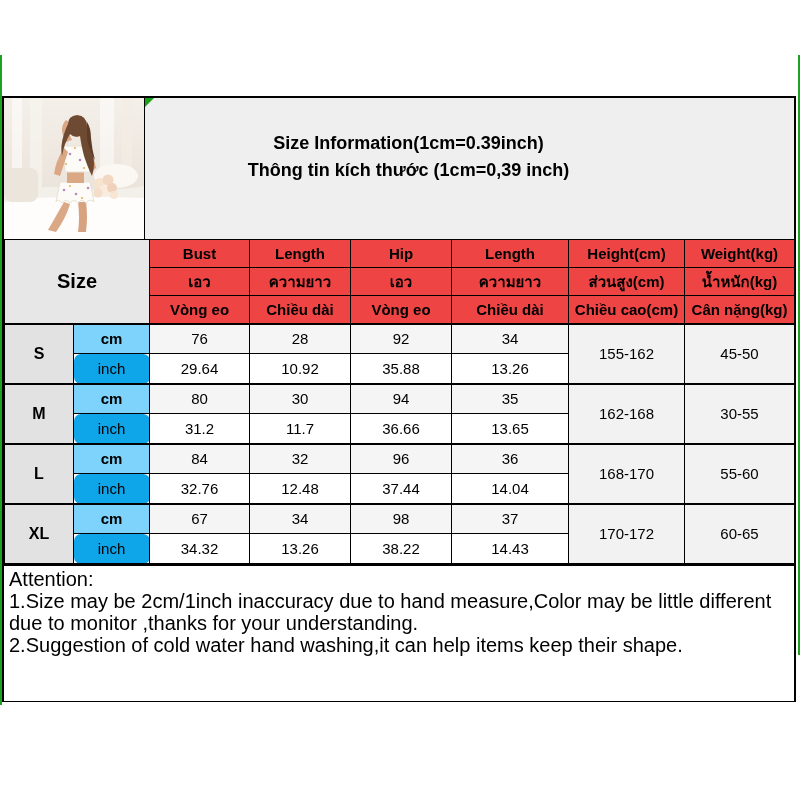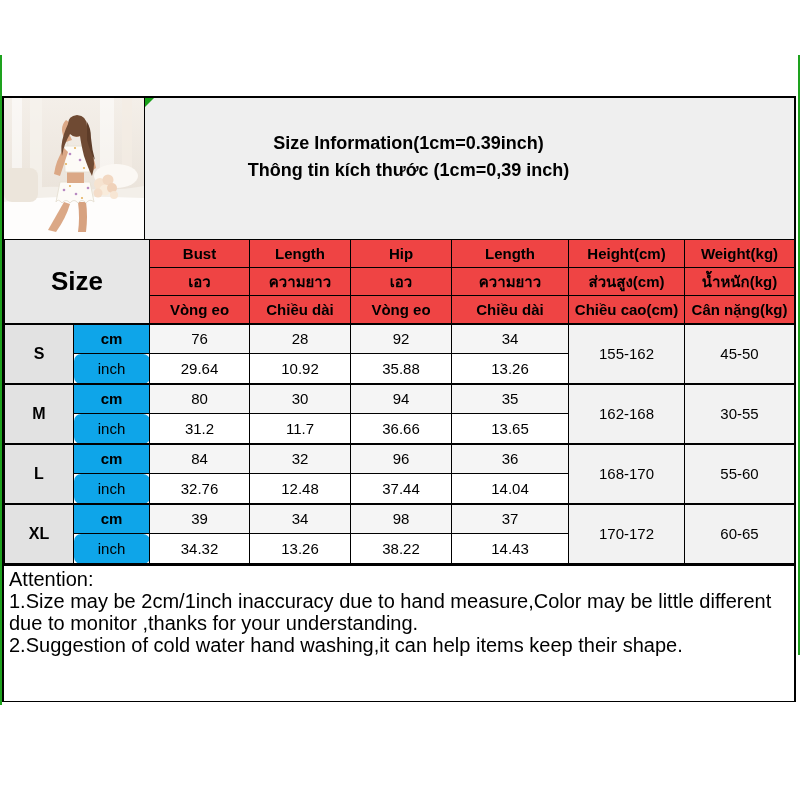--- a/index.html
+++ b/index.html
@@ -47,24 +47,24 @@
     border-collapse:collapse;table-layout:fixed;
     width:790px;
   }
   .size-table td{
     border:1px solid #000;
     text-align:center;vertical-align:middle;
     font-size:15px;padding:0;overflow:hidden;
   }
   tr.hrow{height:28px;}
   tr.drow{height:30px;}
-  td.size-head{font-size:26px;font-weight:bold;background:#e7e7e7;}
+  td.size-head{font-size:20px;font-weight:bold;background:#e7e7e7;}
   td.hcell{font-weight:bold;background:#ef4444;}
   td.size-col{font-weight:bold;font-size:16px;background:#e2e2e2;}
-  td.unit-cm{font-weight:bold;background:#0ea5e9;}
+  td.unit-cm{font-weight:bold;background:#7dd3fc;}
   td.unit-inch{font-weight:normal;background:#0ea5e9;border-radius:7px;}
   td.val-cm{background:#f5f5f5;}
   td.val-inch{background:#ffffff;}
   td.range{background:#f2f2f2;}
   tr.grp td{border-top:2px solid #000;}
 
   
   .attention{
     height:137px;box-sizing:border-box;
     border-top:2px solid #000;
@@ -248,21 +248,21 @@
           <td class="unit-inch">inch</td>
           <td class="val-inch">32.76</td>
           <td class="val-inch">12.48</td>
           <td class="val-inch">37.44</td>
           <td class="val-inch">14.04</td>
         </tr>
 
         <tr class="drow grp">
           <td class="size-col" rowspan="2">XL</td>
           <td class="unit-cm">cm</td>
-          <td class="val-cm">39</td>
+          <td class="val-cm">67</td>
           <td class="val-cm">34</td>
           <td class="val-cm">98</td>
           <td class="val-cm">37</td>
           <td class="range" rowspan="2">170-172</td>
           <td class="range" rowspan="2">60-65</td>
         </tr>
         <tr class="drow">
           <td class="unit-inch">inch</td>
           <td class="val-inch">34.32</td>
           <td class="val-inch">13.26</td>

